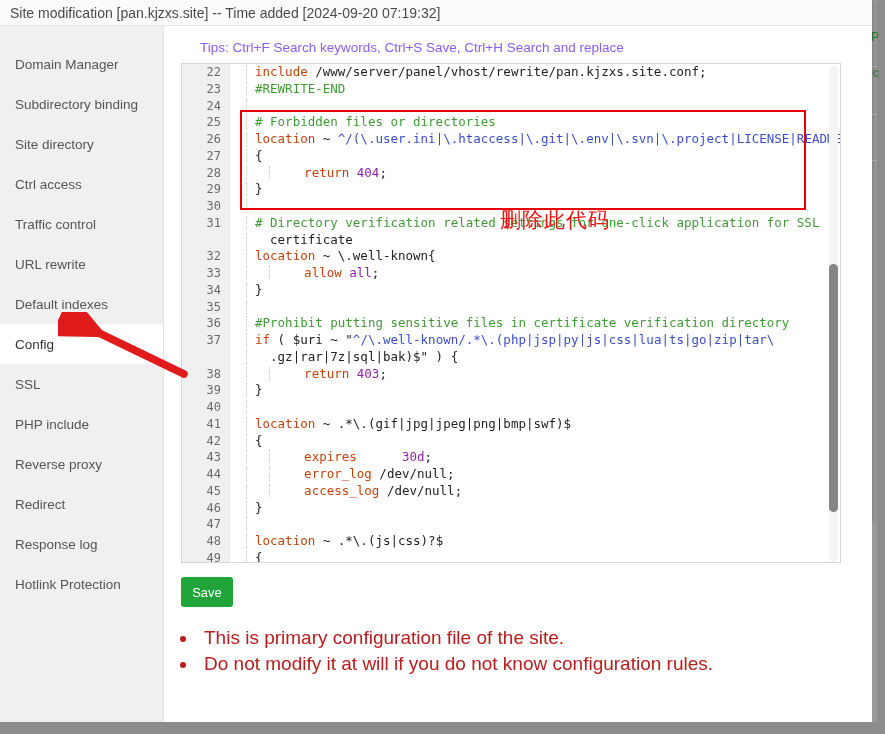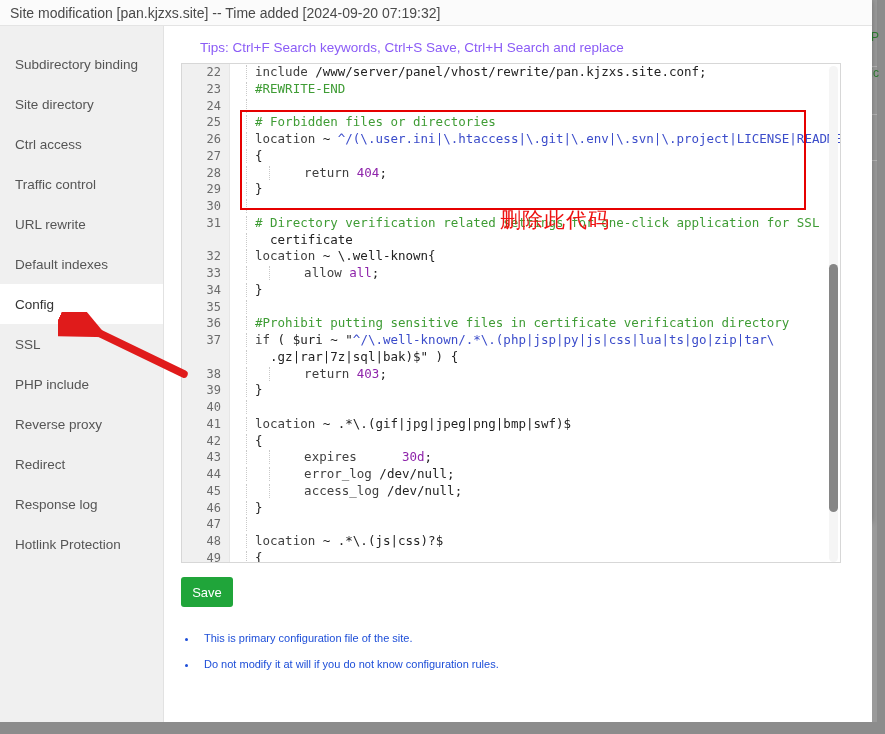--- a/index.html
+++ b/index.html
@@ -138,21 +138,21 @@
     color: #222;
     flex: 1;
     position: relative;
   }
   .guide {
     display: inline-block;
     width: 0; border-left: 1px dotted #c9c9c9;
     height: 14px; vertical-align: -3px;
   }
   .cmt  { color: #3f9c35; }
-  .kw   { color: #404040; }
+  .kw   { color: #c2410c; }
   .str  { color: #3b4cca; }
   .val  { color: #8e24aa; }
 
   
   #v-track {
     position: absolute; right: 2px; top: 2px;
     width: 9px; height: 496px;
     background: #f5f5f5; border-radius: 5px;
   }
   #v-thumb {
@@ -172,22 +172,22 @@
     border: none; border-radius: 3px;
     cursor: pointer;
     font-family: "Liberation Sans", sans-serif;
   }
   #notes {
     margin-top: 18px; margin-left: 18px;
     list-style: disc;
     color: #8b8b8b;
   }
   #notes li {
-    font-size: 11px;
-    color: #1d4ed8;
+    font-size: 19px;
+    color: #b91c1c;
     line-height: 26px;
     padding-left: 6px;
   }
 
   
   #red-box {
     position: absolute;
     left: 240px; top: 110px;
     width: 566px; height: 100px;
     border: 2.5px solid #e60000;
@@ -223,20 +223,23 @@
 
 <div id="modal">
 
   <div id="title-bar">
     <span id="title-text">Site modification [pan.kjzxs.site] -- Time added [2024-09-20 07:19:32]</span>
   </div>
 
   <div id="body-area">
 
     <div id="sidebar">
+        <div class="side-item">
+          <span>Domain Manager</span>
+        </div>
         <div class="side-item">
           <span>Subdirectory binding</span>
         </div>
         <div class="side-item">
           <span>Site directory</span>
         </div>
         <div class="side-item">
           <span>Ctrl access</span>
         </div>
         <div class="side-item">

